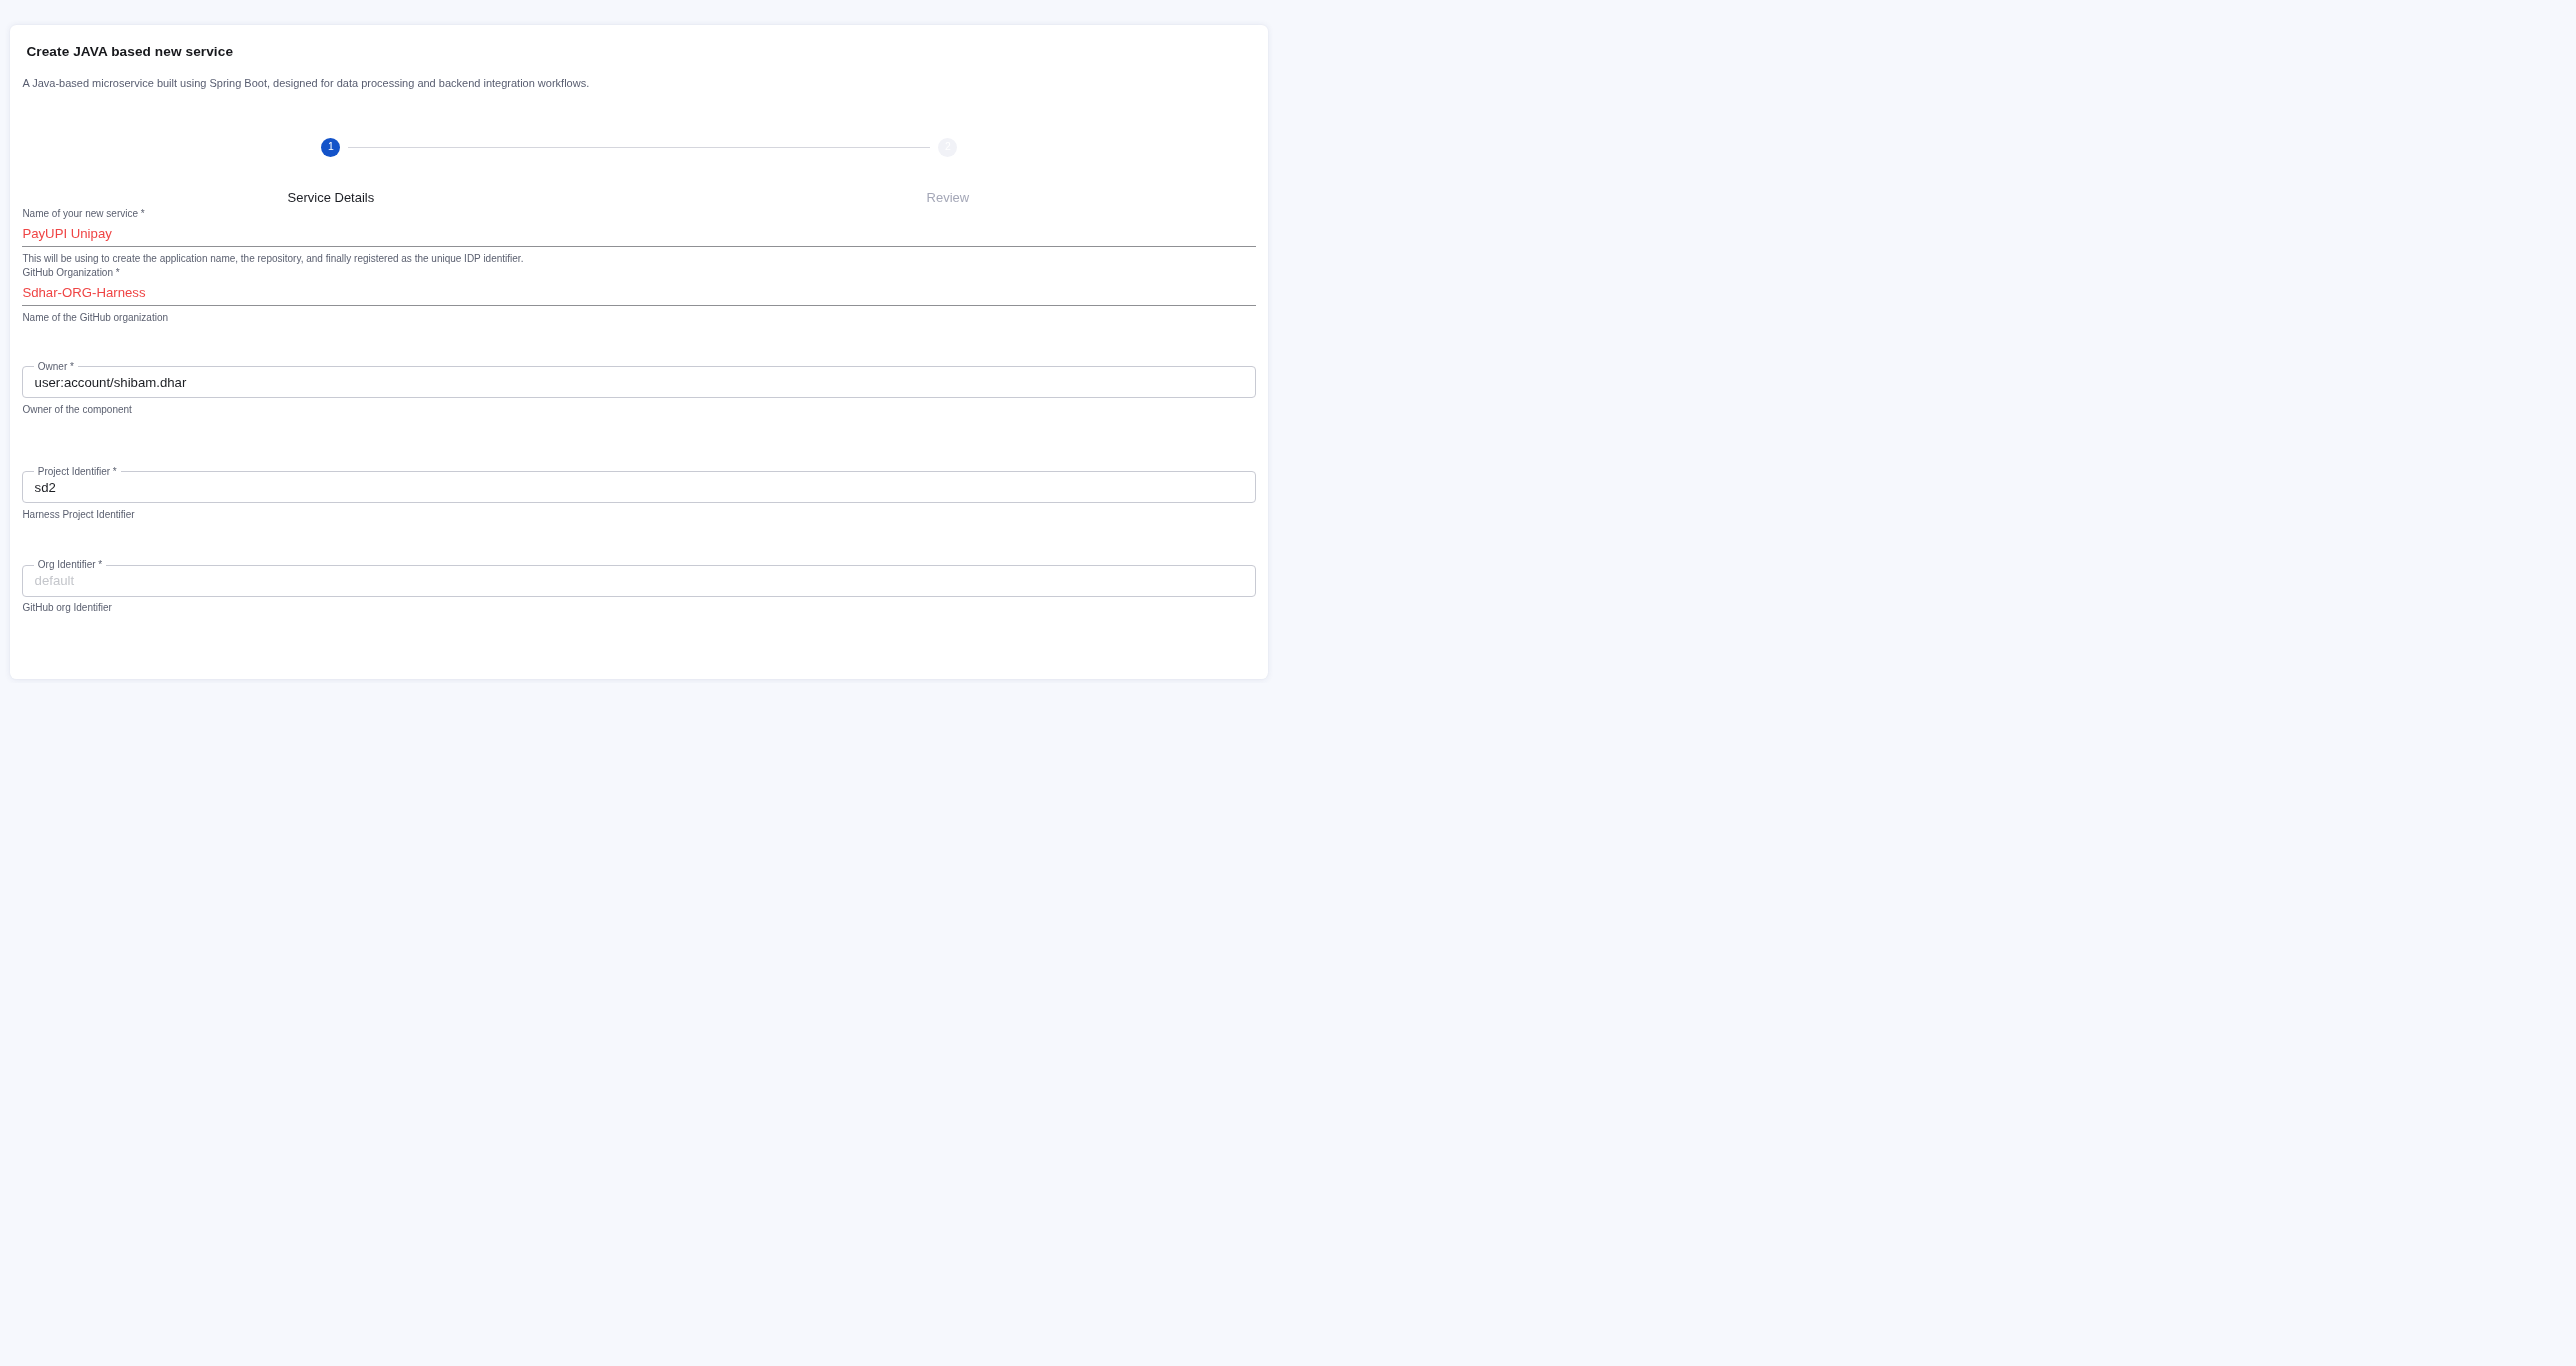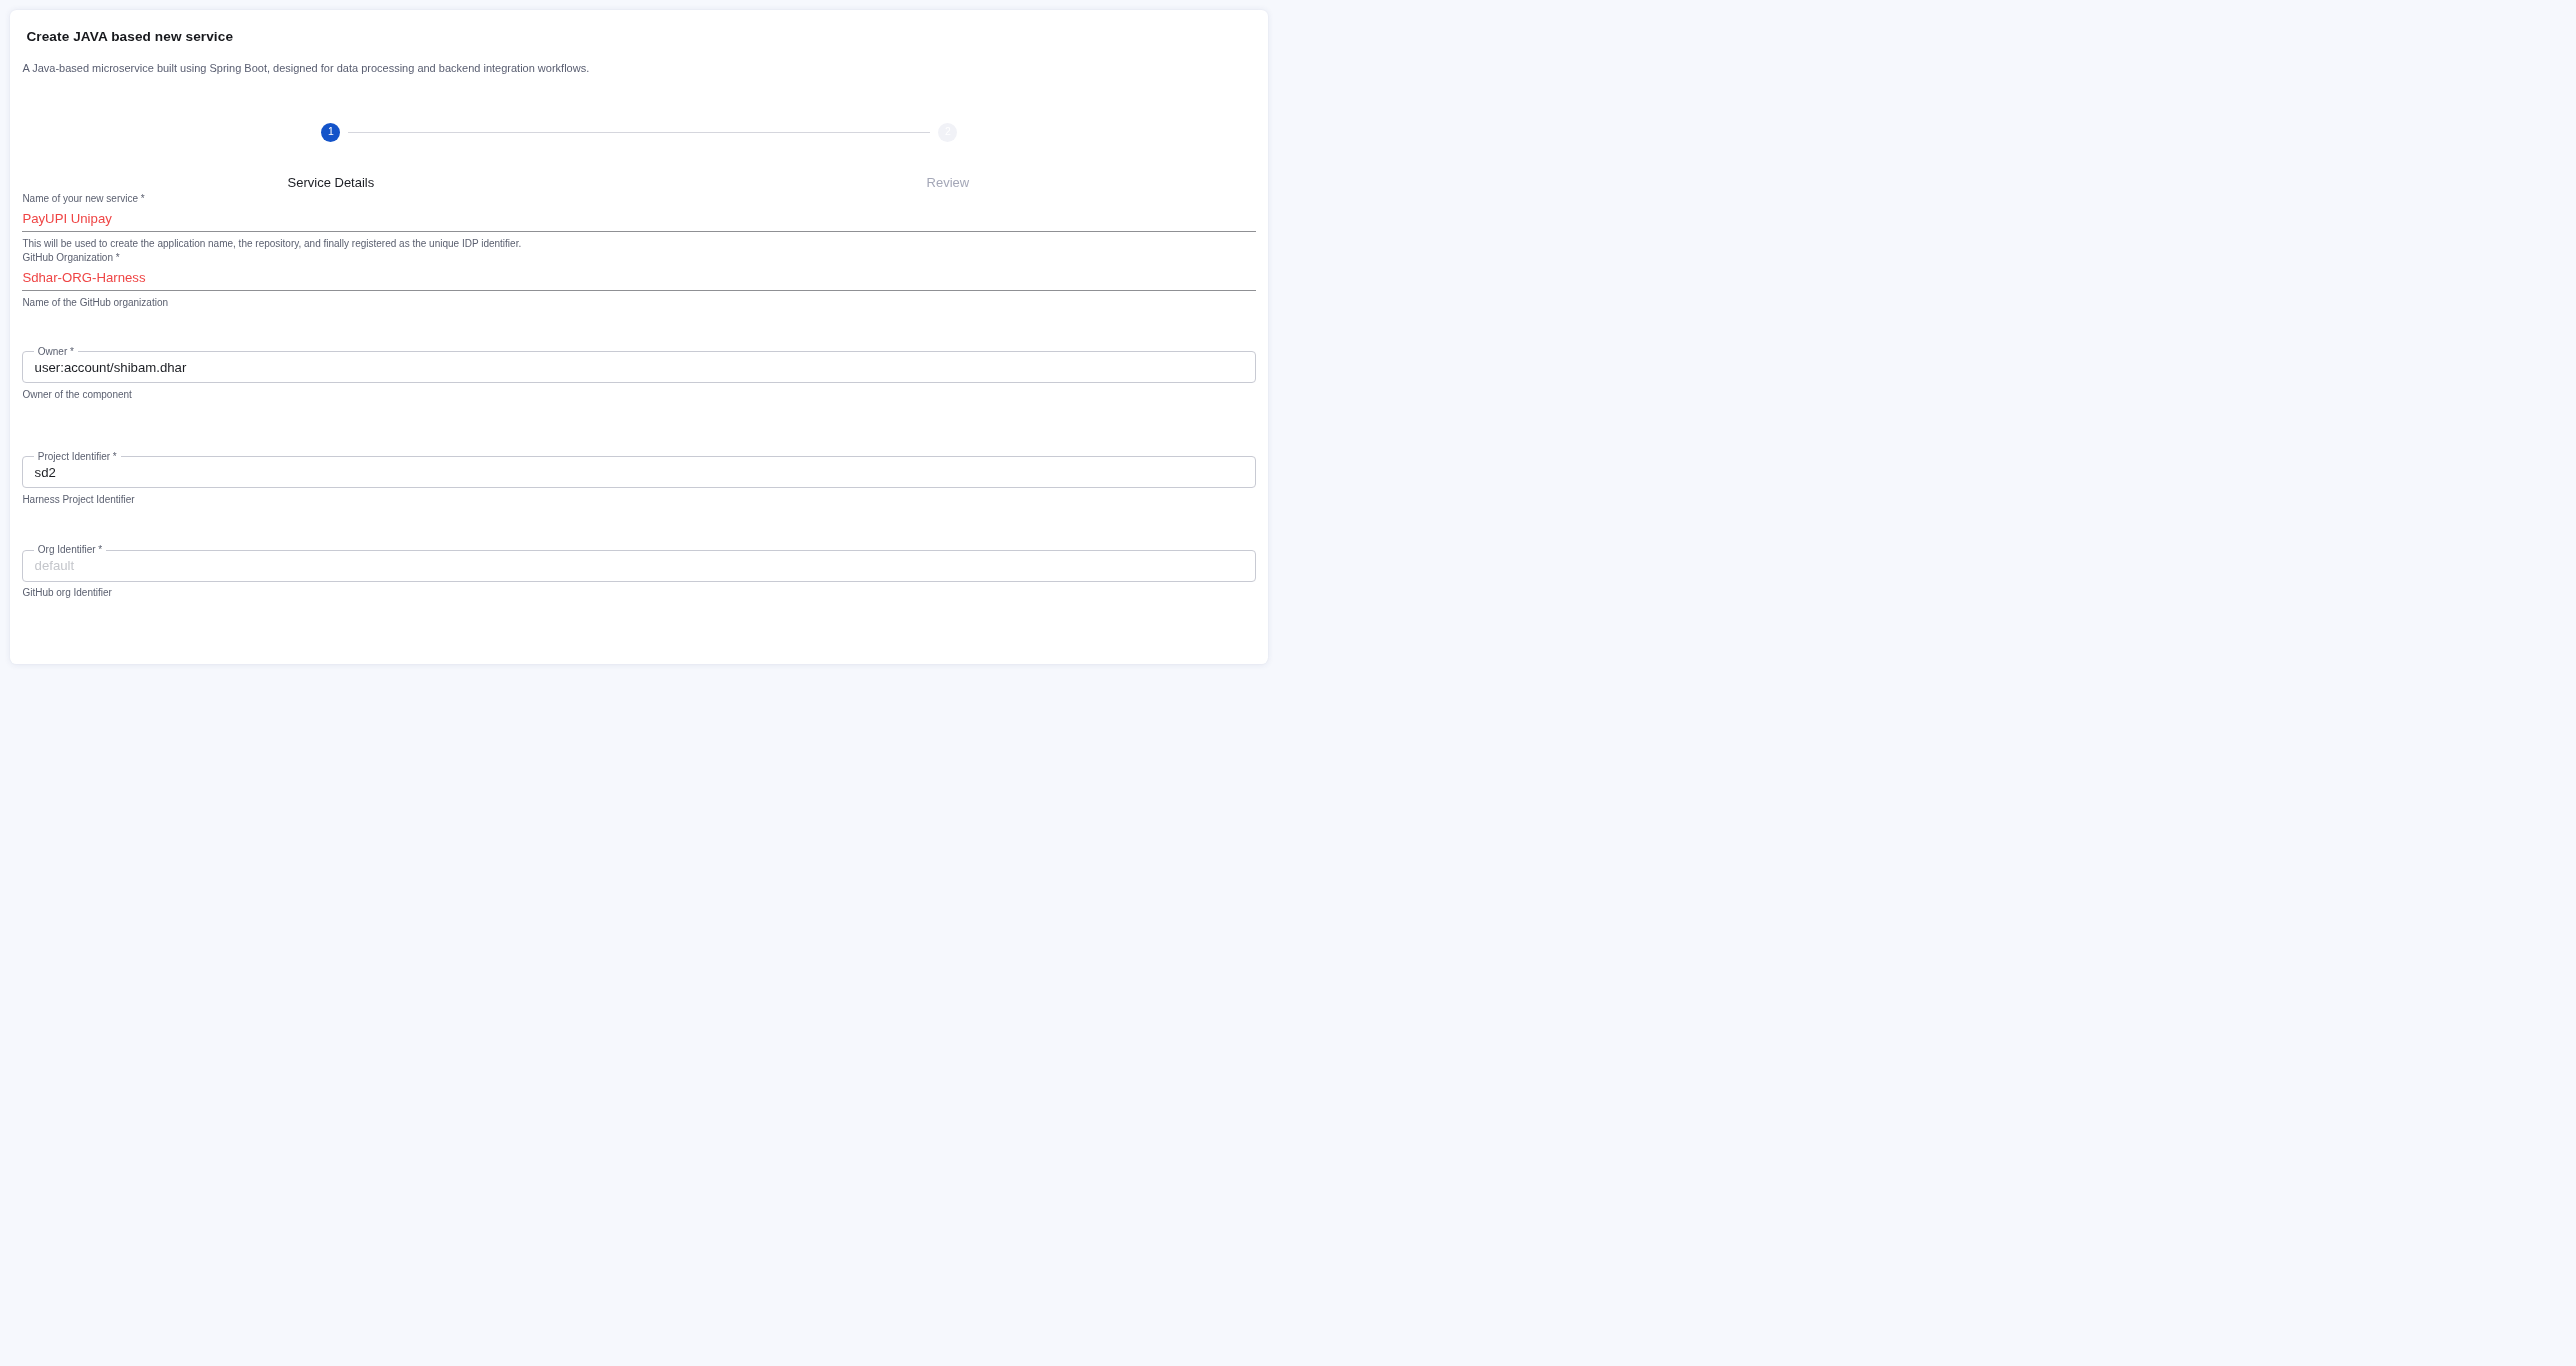--- a/index.html
+++ b/index.html
@@ -5,21 +5,21 @@
   * { margin:0; padding:0; box-sizing:border-box; }
   html,body { width:1288px; height:683px; }
   body {
     font-family:"Liberation Sans", sans-serif;
     background:#f6f8fd;
     overflow:hidden;
   }
   .page { position:relative; width:1288px; height:683px; }
 
   .card {
-    position:absolute; left:10.4px; top:10px;
+    position:absolute; left:10.4px; top:25px;
     width:1258px; height:654px;
     background:#ffffff;
     border-radius:6.4px;
     box-shadow:0 0.8px 6.4px rgba(45,60,110,0.09), 0 0 1.6px rgba(45,60,110,0.06);
   }
 
   .page-title {
     margin:17.6px 16px 0 16px;
     font-size:13.6px; font-weight:700; color:#17181c;
     letter-spacing:0.1px; line-height:17.6px;
@@ -109,21 +109,21 @@
         <div class="step-icon">2</div>
         <div class="step-label">Review</div>
       </div>
     </div>
 
     <div class="form">
 
       <div class="field standard form-top">
         <div class="field-label">Name of your new service *</div>
         <input class="std-input" type="text" value="PayUPI Unipay" style="">
-        <div class="field-helper">This will be used to create the application name, the repository, and finally registered as the unique IDP identifier.</div>
+        <div class="field-helper">This will be using to create the application name, the repository, and finally registered as the unique IDP identifier.</div>
       </div>
 
       <div class="field standard mt-field2">
         <div class="field-label">GitHub Organization *</div>
         <input class="std-input" type="text" value="Sdhar-ORG-Harness" style="">
         <div class="field-helper">Name of the GitHub organization</div>
       </div>
 
       <div class="field outlined mt-owner">
         <div class="outline-box">

